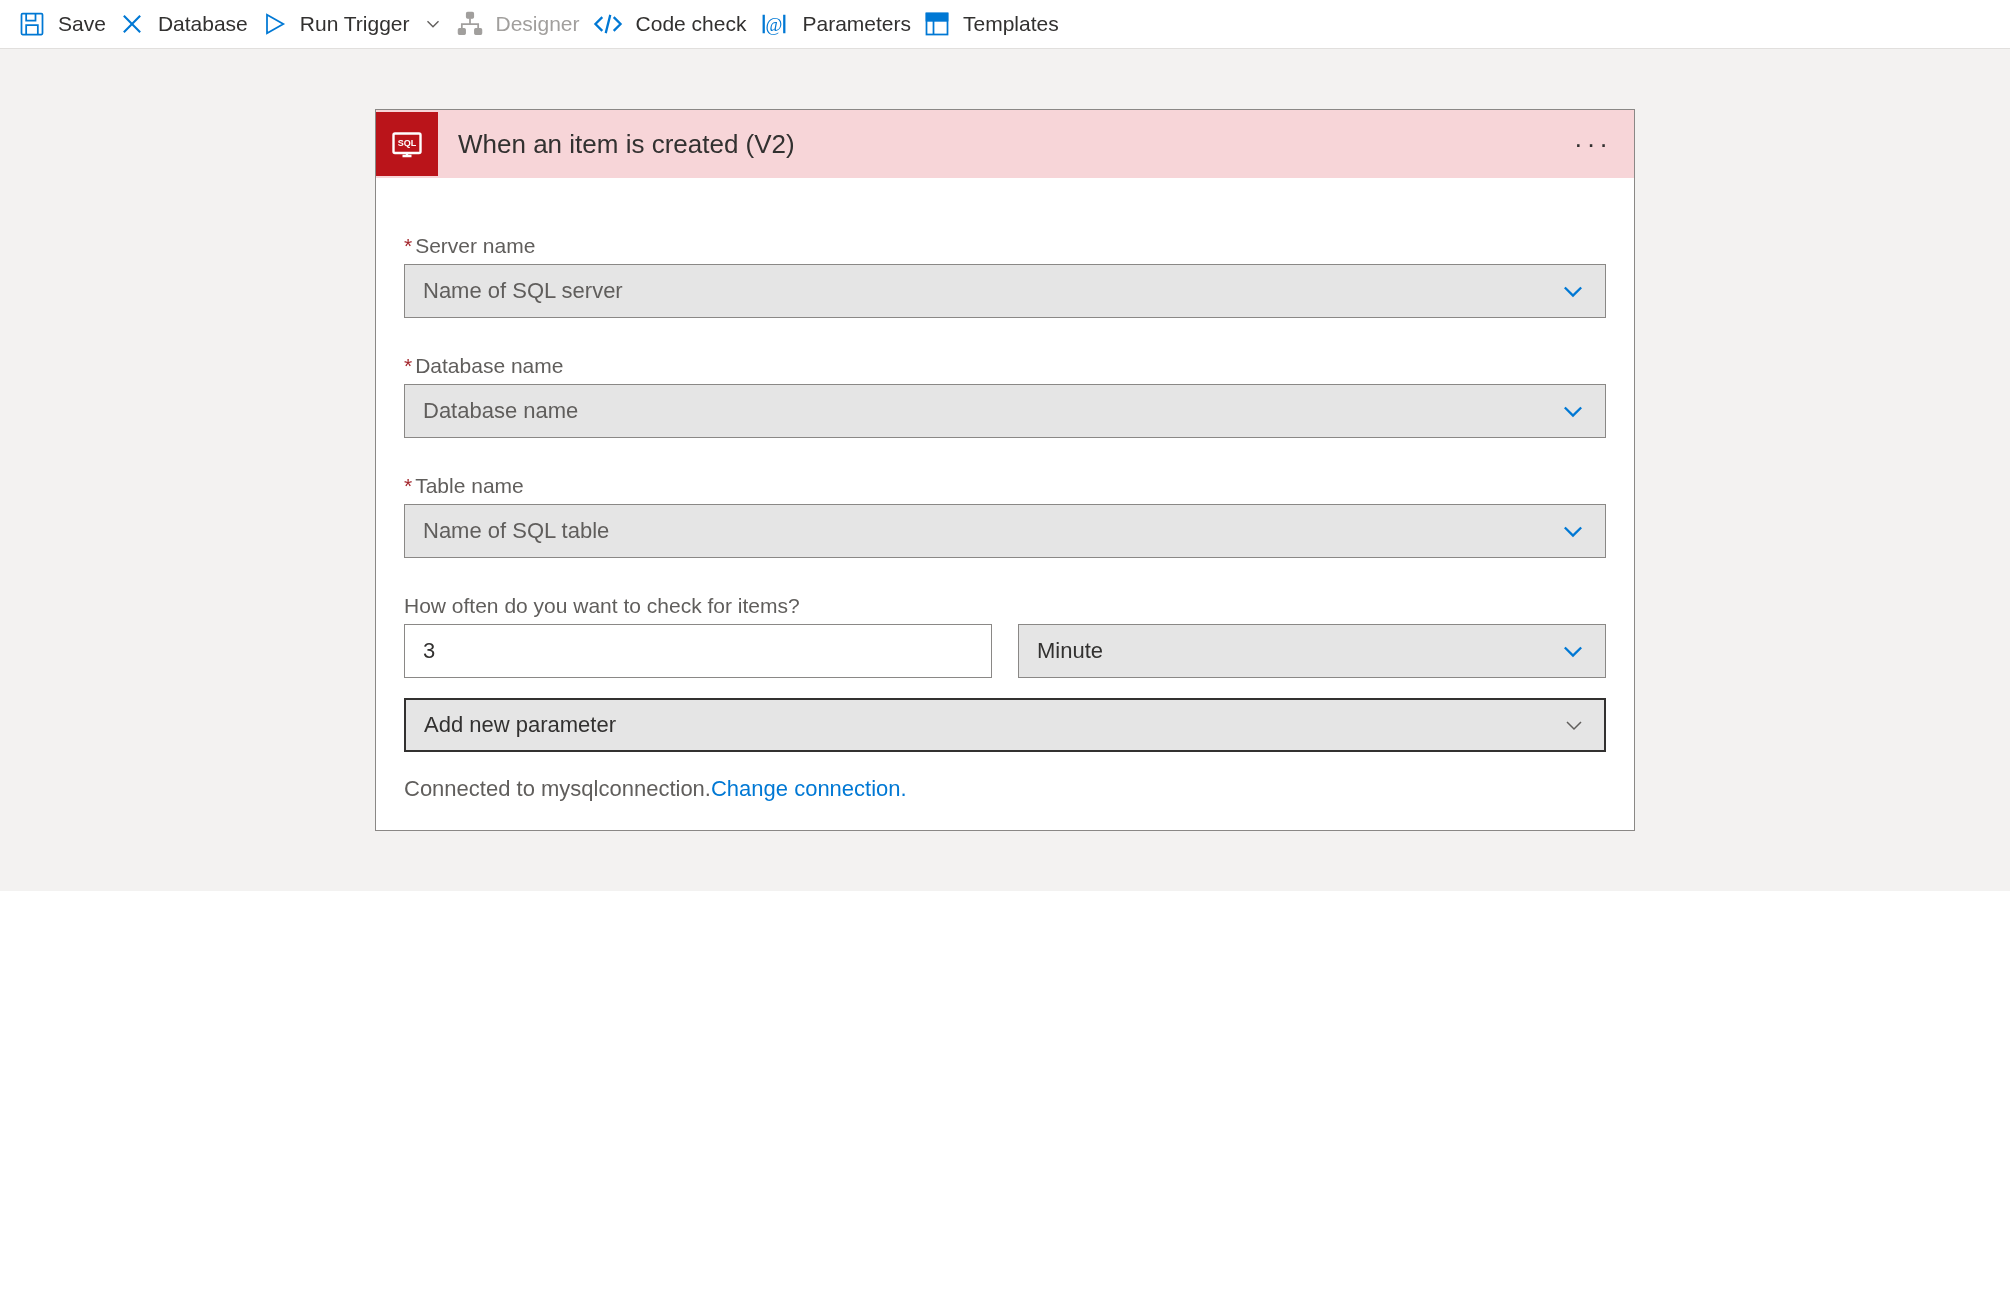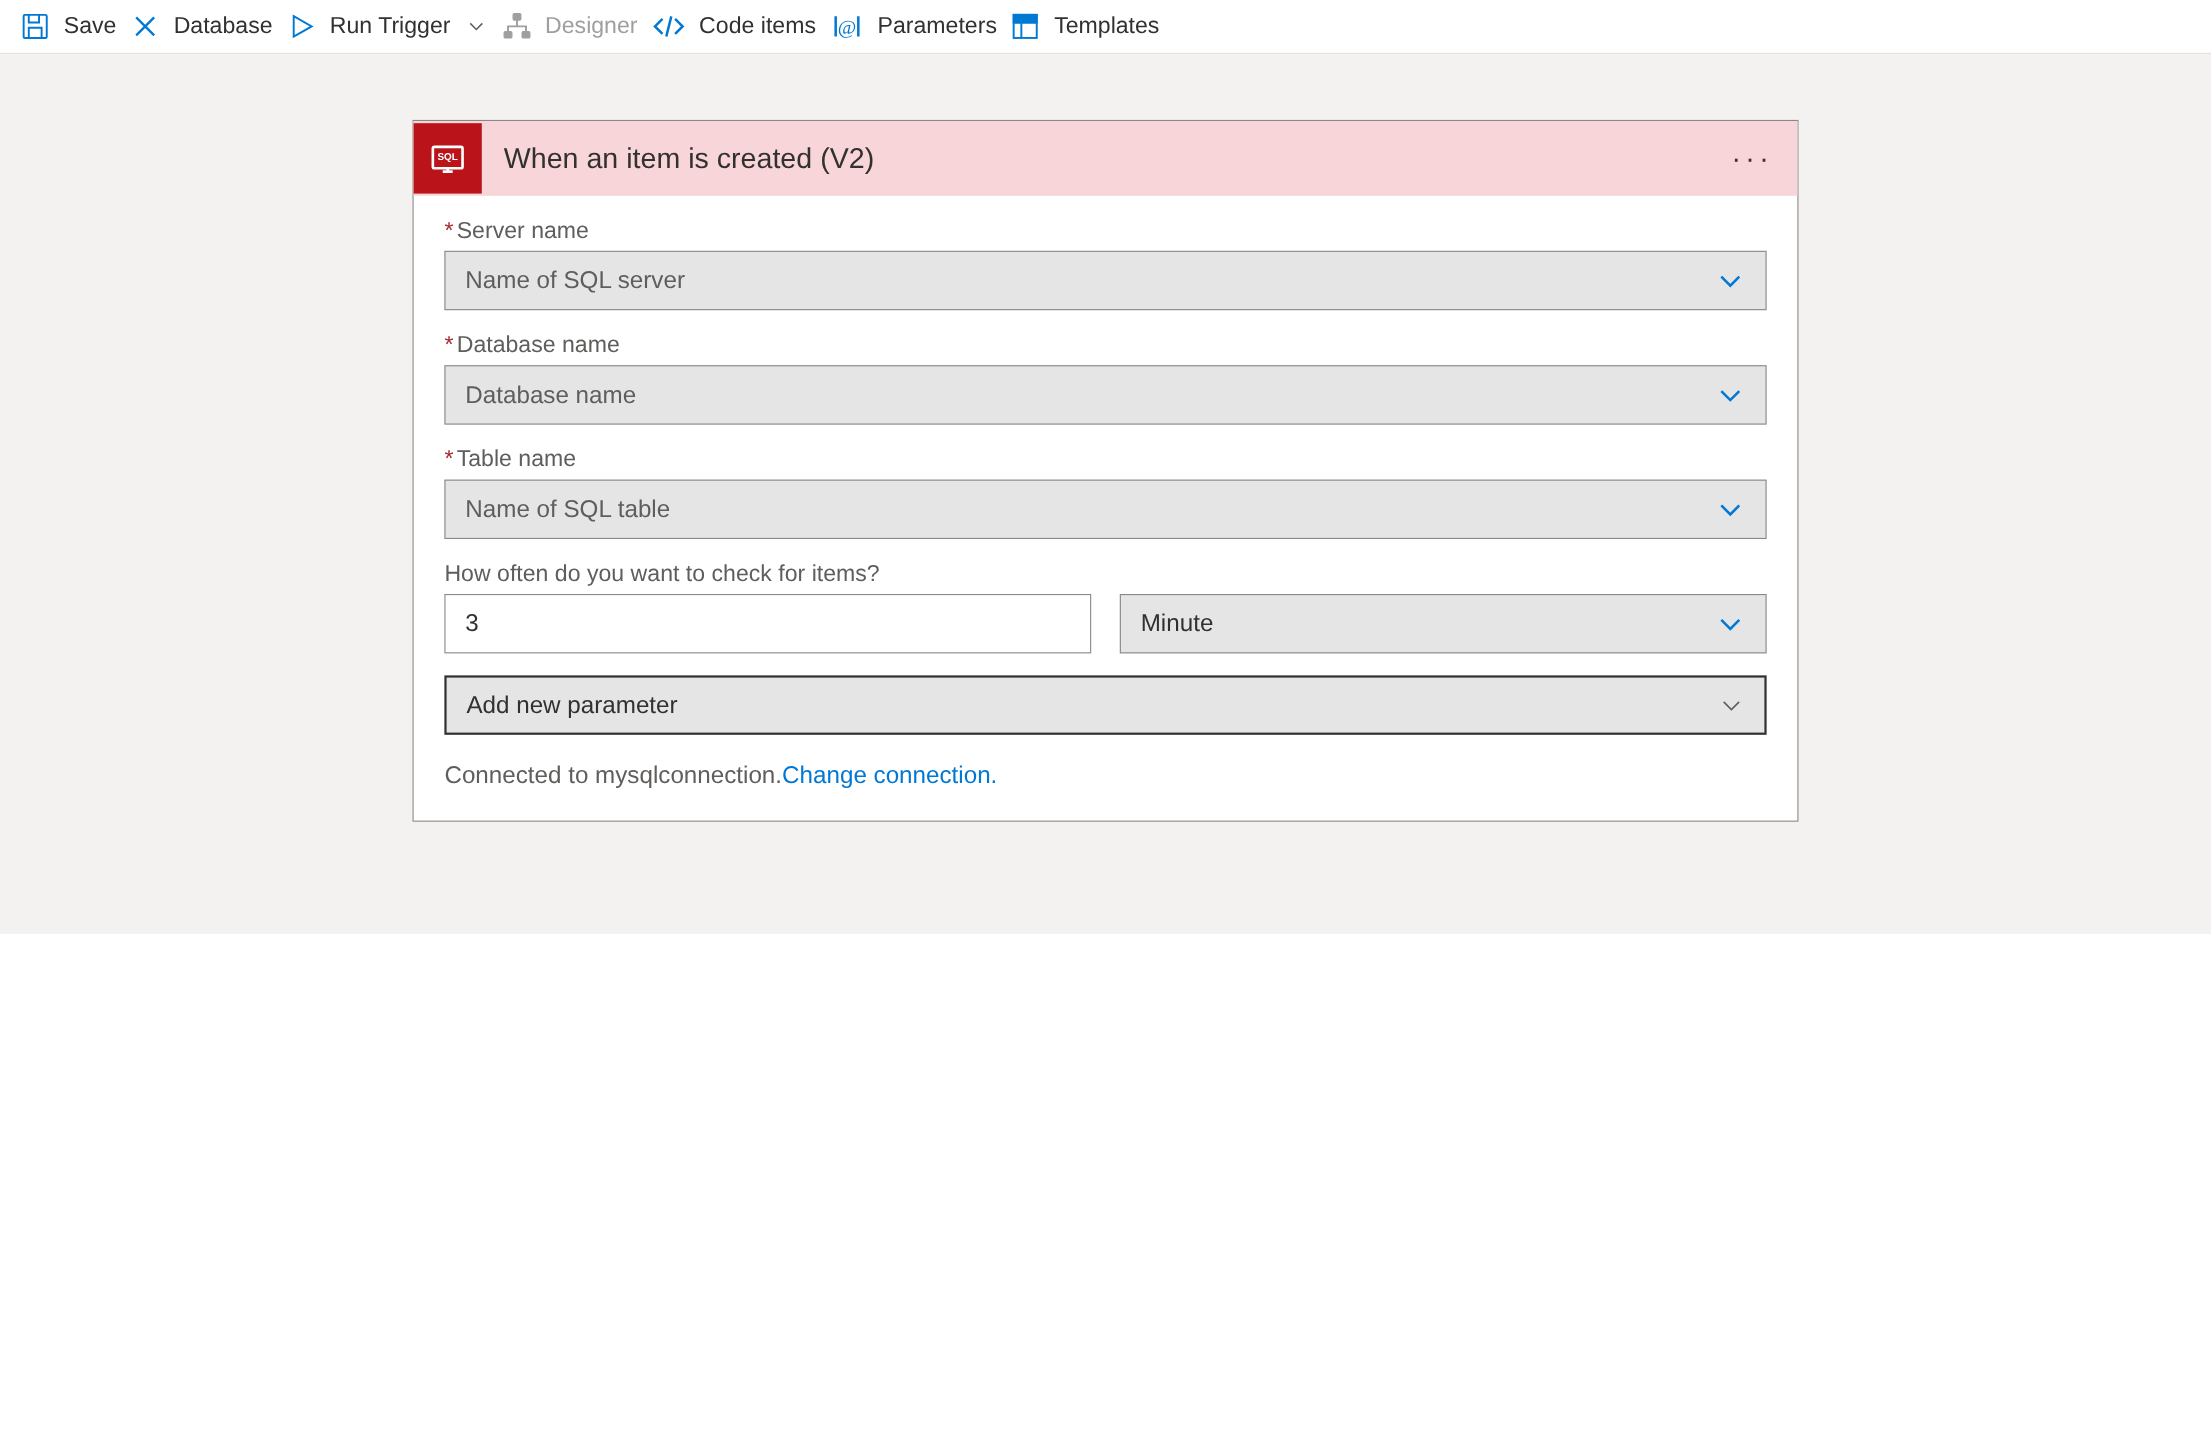--- a/index.html
+++ b/index.html
@@ -78,20 +78,21 @@
       color: #323130;
       font-size: 26px;
       letter-spacing: 4px;
       cursor: pointer;
     }
     .card-body {
       padding: 20px 28px 28px 28px;
     }
     .field-group {
       margin-bottom: 20px;
+      margin-top: 36px;
     }
     .field-label {
       font-size: 21px;
       color: #605e5c;
       margin-bottom: 6px;
       display: block;
     }
     .field-label .required {
       color: #a4262c;
       margin-right: 3px;
@@ -206,21 +207,21 @@
     </span>
     <span>Designer</span>
   </div>
 
   <div class="toolbar-btn">
     <span class="icon">
       <svg width="32" height="28" viewBox="0 0 28 24" fill="none" stroke="#0078d4" stroke-width="2">
         <path d="M9 6l-6 6 6 6M19 6l6 6-6 6M16 4l-4 16"></path>
       </svg>
     </span>
-    <span>Code items</span>
+    <span>Code check</span>
   </div>
 
   <div class="toolbar-btn">
     <span class="icon">
       <svg width="32" height="28" viewBox="0 0 28 24" fill="none" stroke="#0078d4" stroke-width="2">
         <path d="M5 4v16M23 4v16"></path>
         <text x="14" y="18" font-size="16" fill="#0078d4" text-anchor="middle" font-family="Segoe UI" stroke="none">@</text>
       </svg>
     </span>
     <span>Parameters</span>

